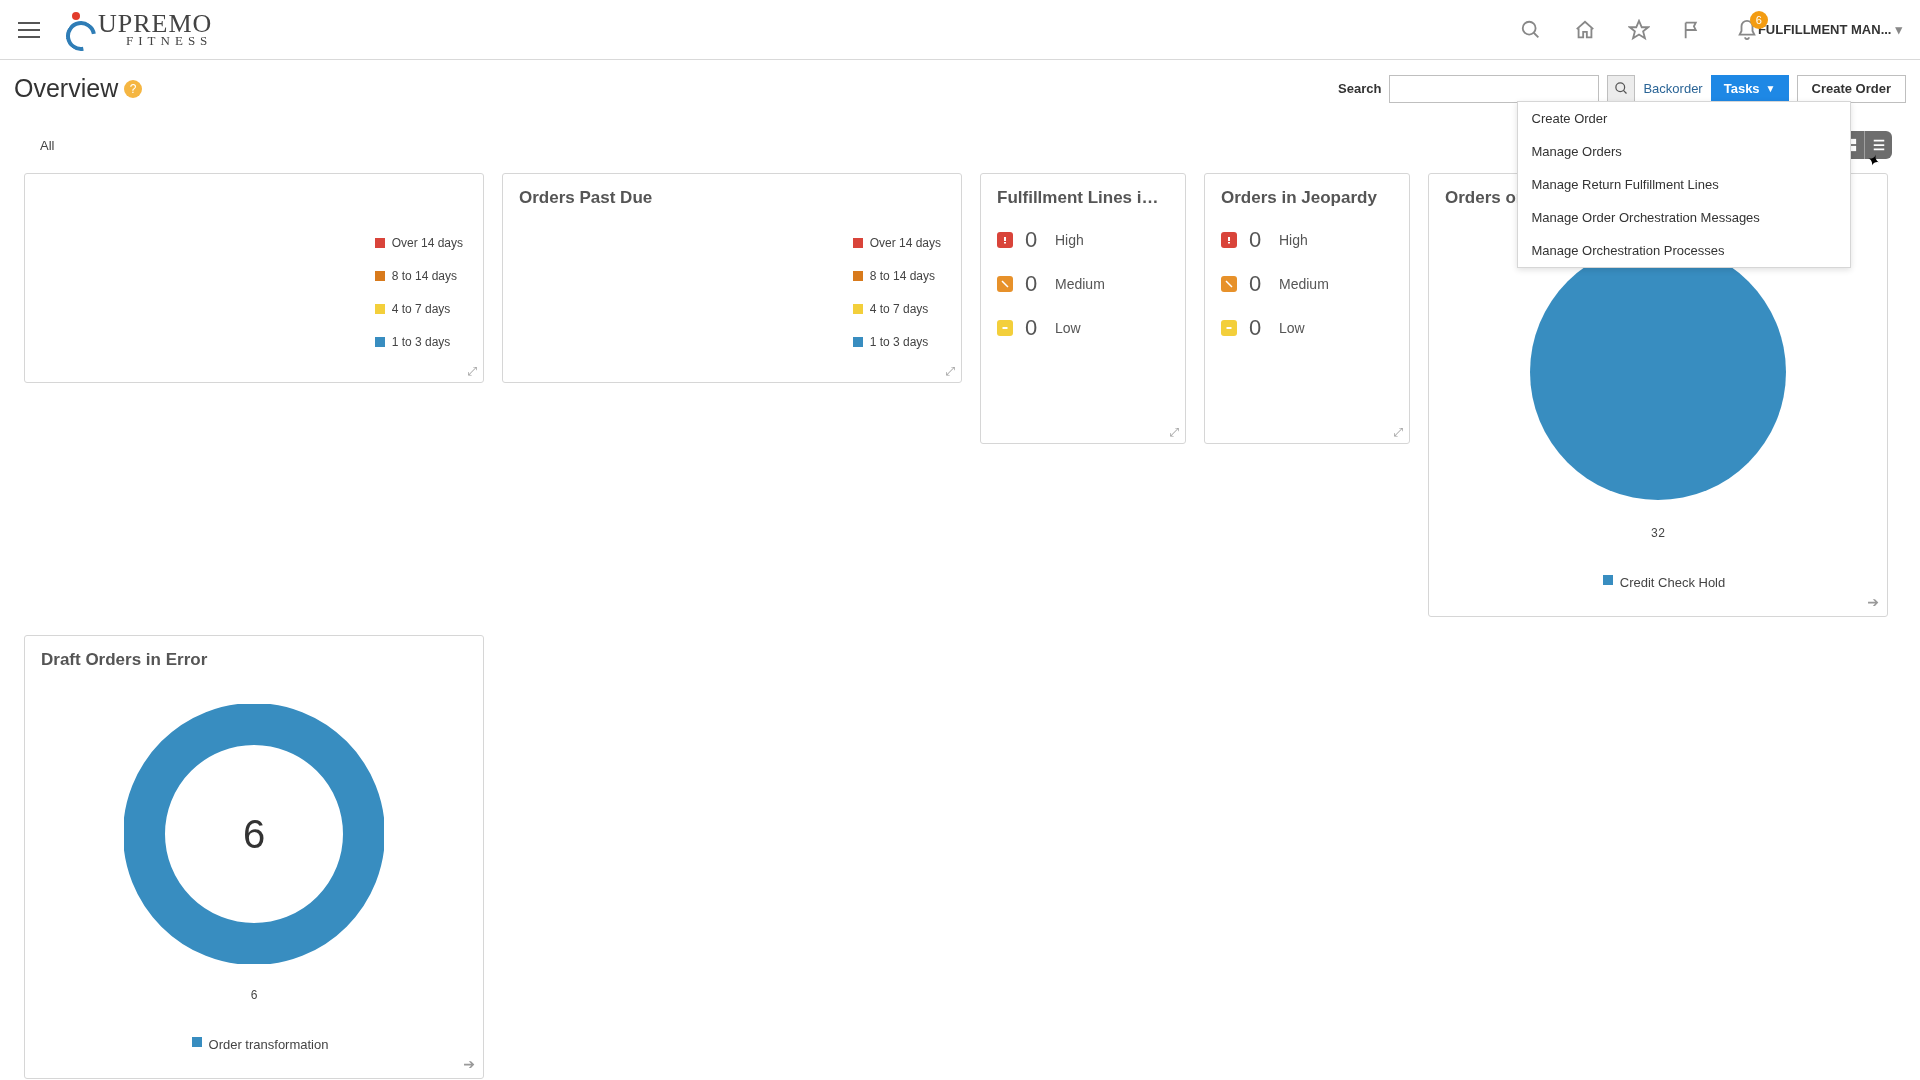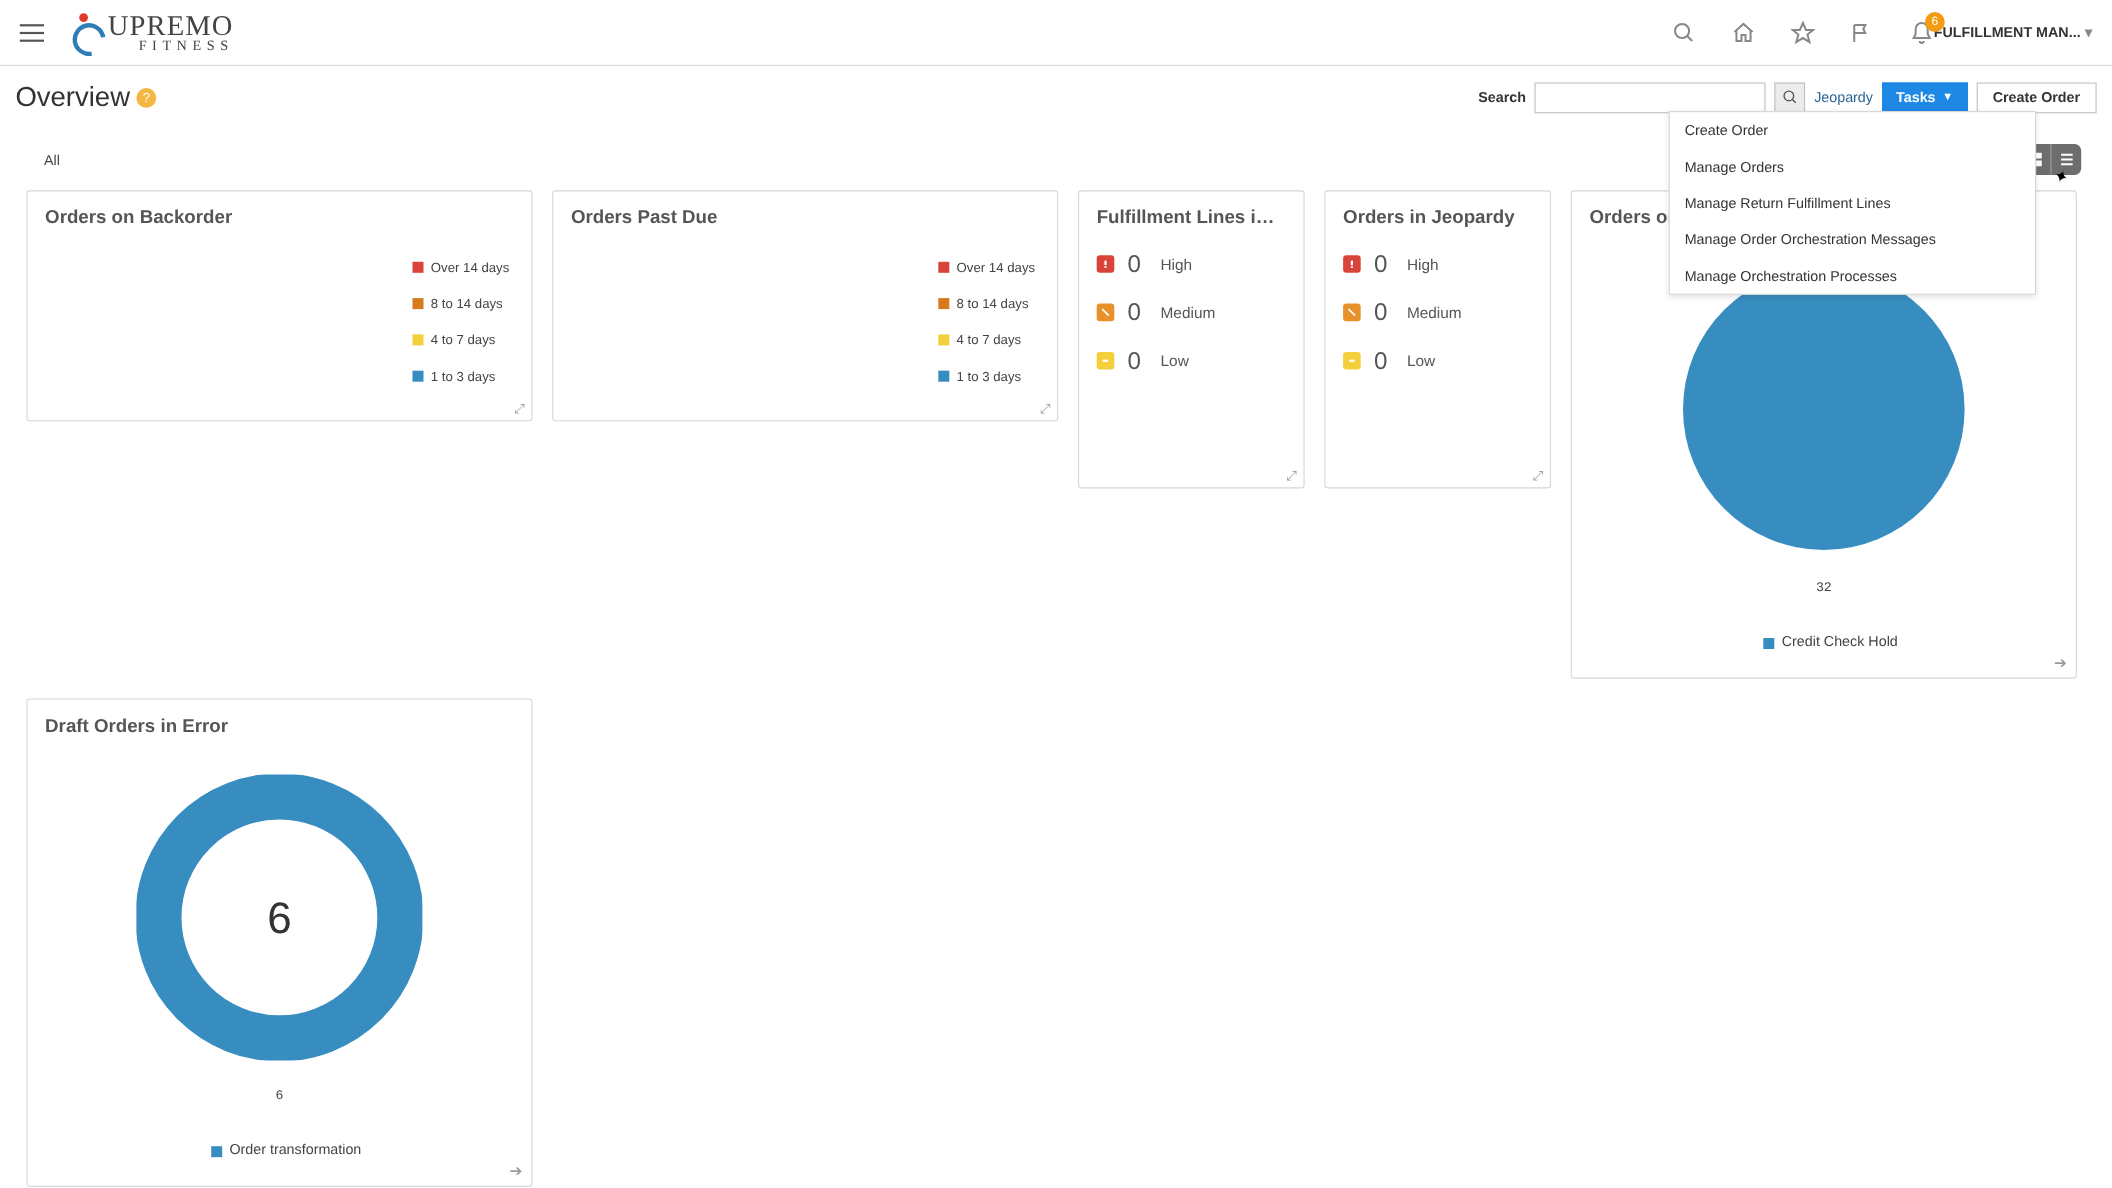--- a/index.html
+++ b/index.html
@@ -153,21 +153,21 @@
 .risk-sw.org { background: #e7912a; }
 .risk-sw.yel { background: #f3cf3b; }
 .risk-sw svg { display:block; }
 .risk-val { font-size: 22px; color: #555; font-weight: 300; margin-right: 12px; min-width: 18px; }
 .risk-lbl { font-size: 14px; color: #555; }
 
 
 .donut-wrap { display:flex; flex-direction:column; align-items:center; padding-top: 28px; }
 .donut-caption { font-size: 12px; color: #444; margin-top: 25px; font-family: Liberation Mono, monospace; }
 .donut-legend {
-  display: flex; align-items: flex-end; justify-content: center;
+  display: flex; align-items: flex-start; justify-content: center;
   margin-top: 34px; font-size: 13px; color:#444;margin-left:12px;
 }
 .donut-legend .sw { background:#388dc0; }
 .arrow-next {
   position: absolute; right: 8px; bottom: 6px;
   color:#9a9a9a; font-size: 14px; cursor: pointer;
 }
 
 
 .dropdown {
@@ -249,21 +249,21 @@
   <div class="toolbar-spacer"></div>
   <div class="tool-group">
     <span class="lbl-search">Search</span>
     <input class="search-box" value="" style="">
     <div class="search-btn">
       <svg width="15" height="15" viewBox="0 0 24 24" fill="none" stroke="currentColor" stroke-width="2">
           <circle cx="10" cy="10" r="7"></circle>
           <line x1="20" y1="20" x2="15" y2="15"></line>
         </svg>
     </div>
-    <span class="link-adv">Jeopardy</span>
+    <span class="link-adv">Backorder</span>
 
     <div class="tasks-wrap">
       <div class="btn-primary">
         <span>Tasks</span>
         <span class="tri">▼</span>
       </div>
       <div class="dropdown">
         <div class="dropdown-item">Create Order</div>
         <div class="dropdown-item">Manage Orders</div>
         <div class="dropdown-item">Manage Return Fulfillment Lines</div>
@@ -296,21 +296,20 @@
             <line x1="2" y1="13" x2="14" y2="13"></line>
           </svg>
       </div>
     </div>
   </div>
 </div>
 
 <div class="grid">
 
   <div class="card wide">
-    <div class="card-title">Orders on Backorder</div>
     <div class="legend">
       <div class="legend-item">
           <span class="sw red"></span>
           <span>Over 14 days</span>
         </div>
       <div class="legend-item">
           <span class="sw org"></span>
           <span>8 to 14 days</span>
         </div>
       <div class="legend-item">

